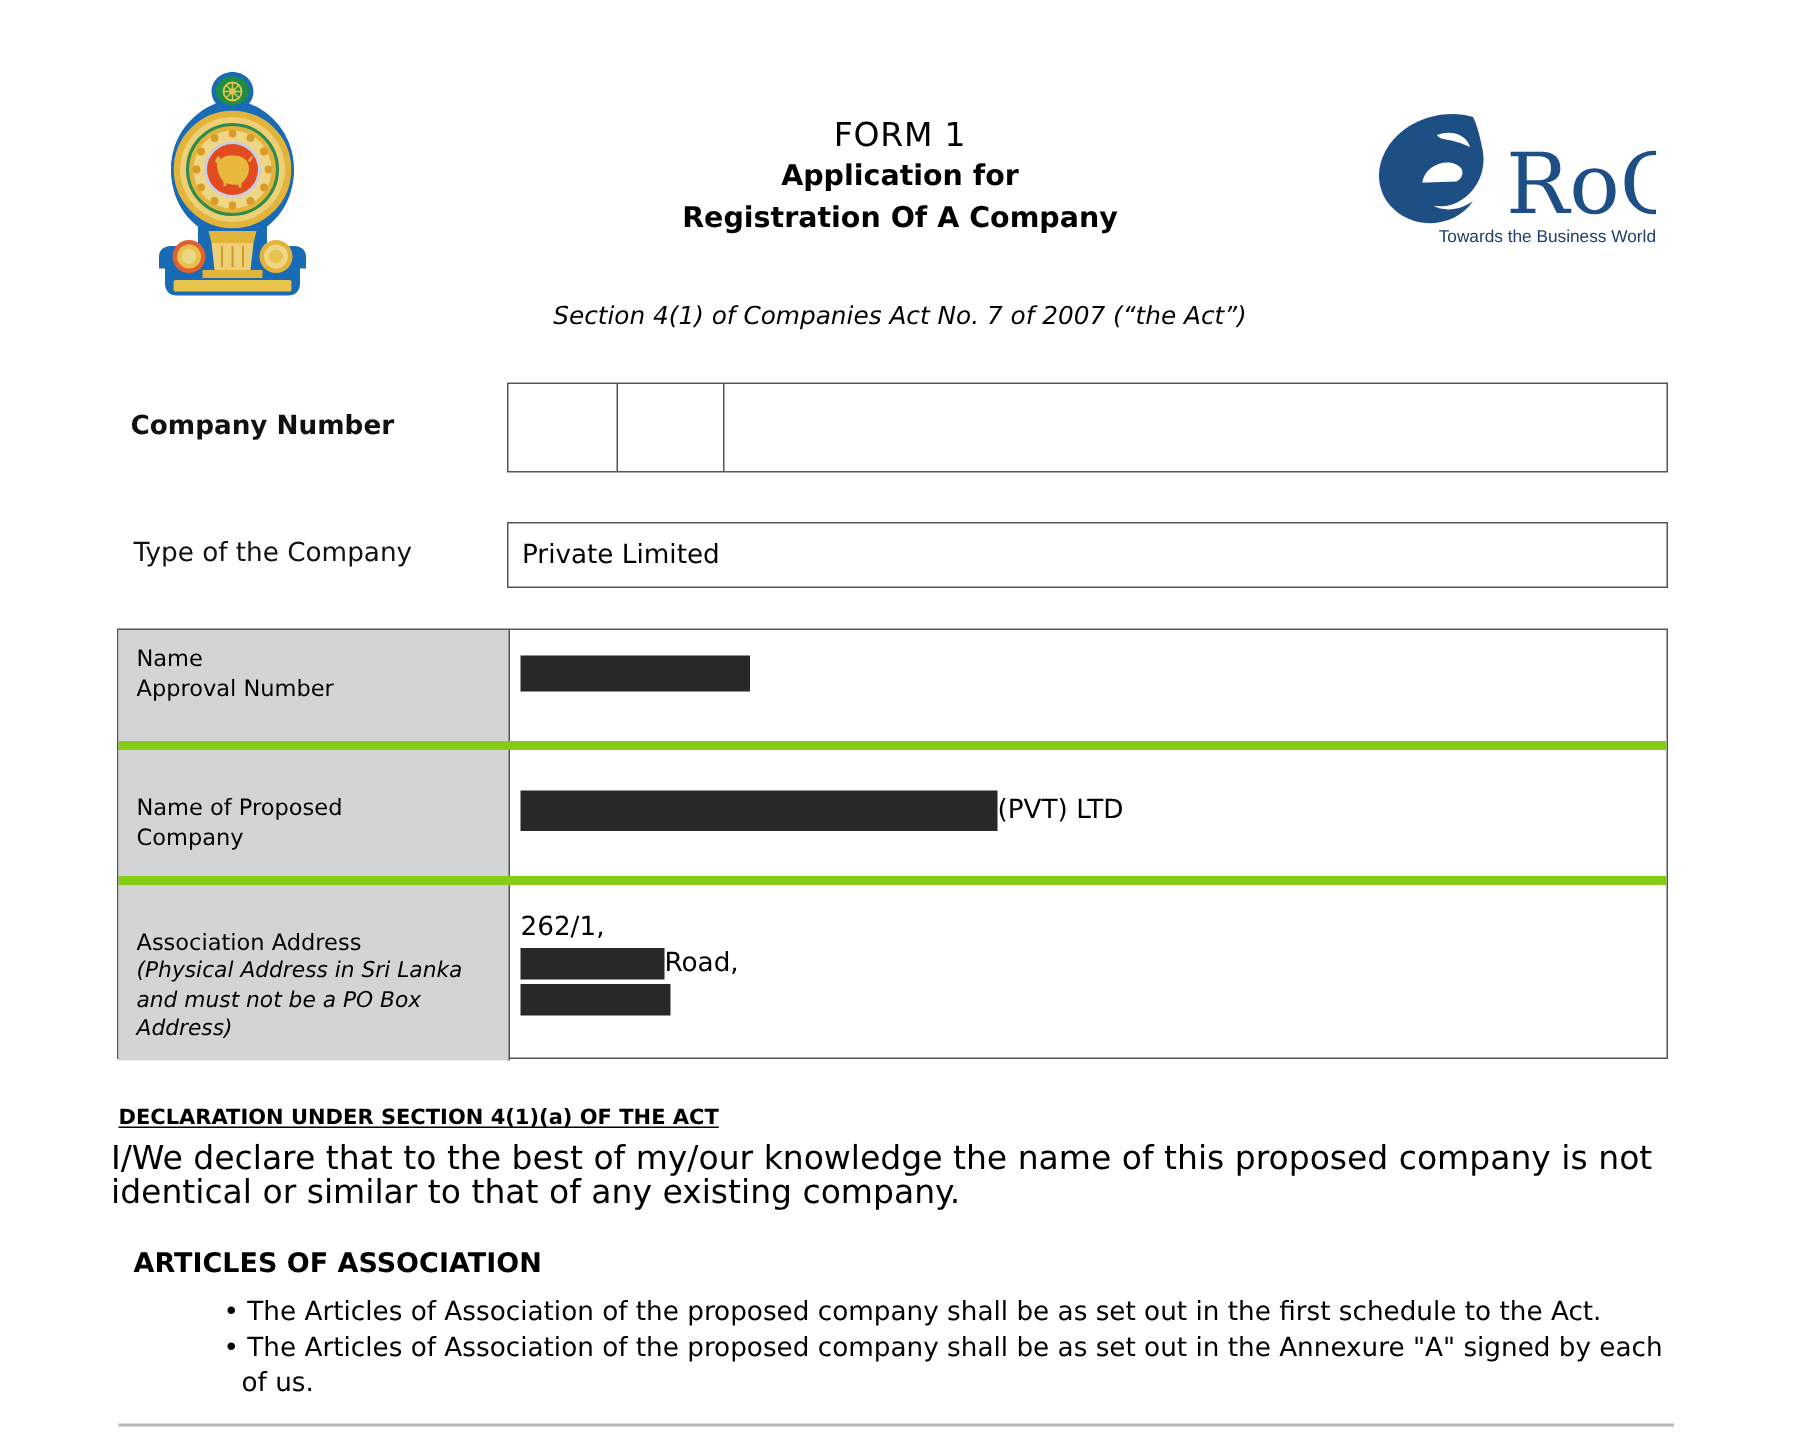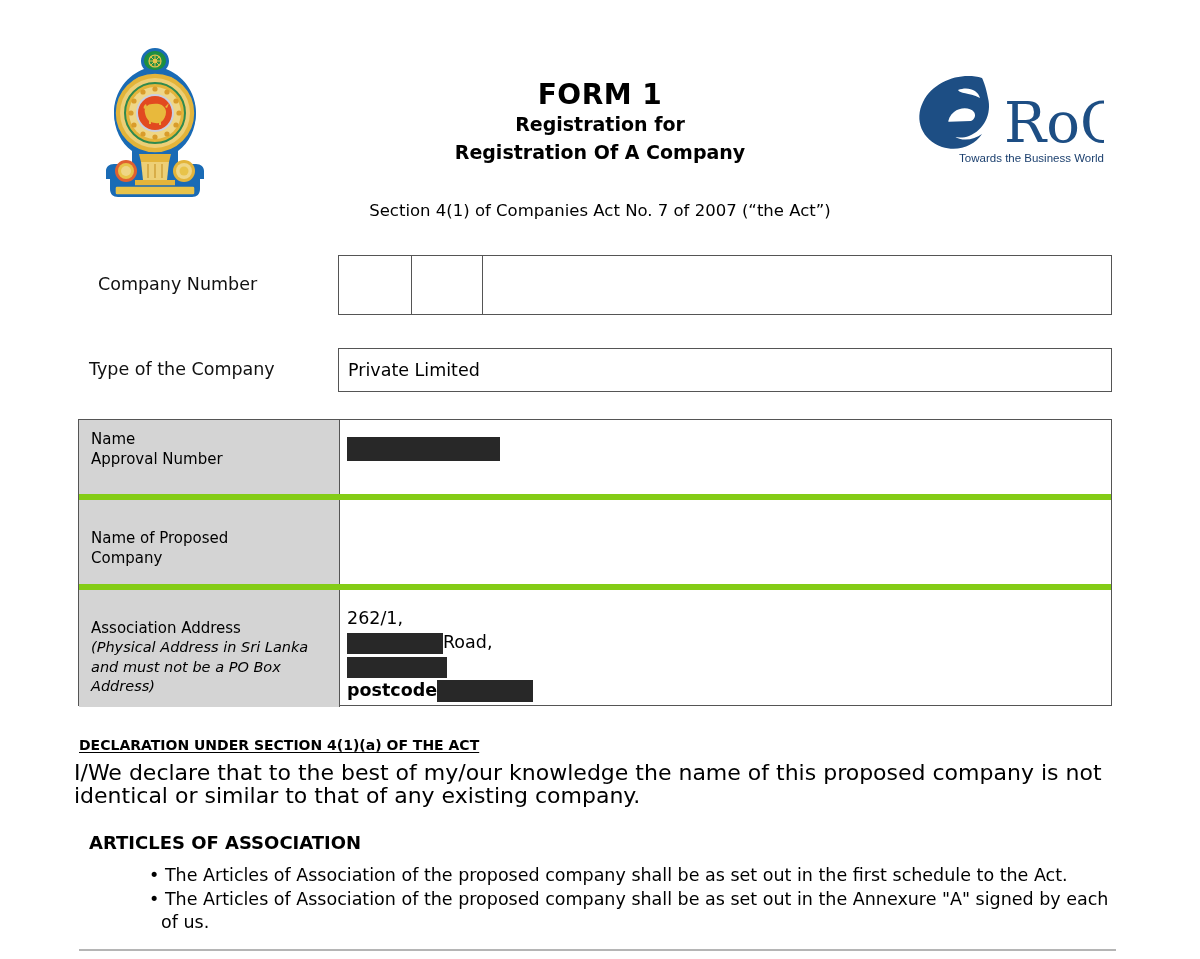--- a/index.html
+++ b/index.html
@@ -19,29 +19,29 @@
   
   #header { position: absolute; left: 0; top: 0; width: 1200px; height: 240px; }
 
   #emblem { position: absolute; left: 101px; top: 44px; width: 108px; height: 166px; }
 
   #title-block {
     position: absolute; left: 340px; top: 78px; width: 520px;
     text-align: center;
   }
   .form-title {
-    font-size: 28px; font-weight: bold; letter-spacing: .5px;
+    font-size: 22px; font-weight: normal; letter-spacing: .5px;
     line-height: 1.18; margin: 0;
   }
   .form-sub {
     font-size: 19px; font-weight: bold; line-height: 1.45; margin: 0;
   }
   #section-line {
     position: absolute; left: 340px; top: 200px; width: 520px;
-    text-align: center; font-size: 16.5px; line-height: 1.3;
+    text-align: center; font-size: 16.5px; line-height: 1.3; font-style: italic;
   }
 
   #eroc-logo { position: absolute; left: 912px; top: 64px; width: 192px; height: 110px; }
   #eroc-tagline {
     position: absolute; left: 912px; top: 152px; width: 192px;
     text-align: right; font-size: 11.5px; color: #1b3f6e;
     font-family: "Liberation Sans", sans-serif;
   }
 
   
@@ -58,21 +58,21 @@
     padding-left: 32px;
   }
   .field-box .divider {
     position: absolute; top: 0; bottom: 0; width: 1px; background: #555;
   }
   .field-value {
     position: absolute; left: 9px; top: 50%; transform: translateY(-50%);
     font-size: 17.5px;
   }
 
-  #company-number-label { left: 98px; top: 274px; }
+  #company-number-label { left: 87px; top: 274px; font-weight: bold; }
   #company-number-box   { left: 338px; top: 255px; width: 774px; height: 60px; }
   #cn-div-1 { left: 72px; }
   #cn-div-2 { left: 143px; }
 
   #company-type-label { left: 89px; top: 359px; }
   #company-type-box   { left: 338px; top: 348px; width: 774px; height: 44px; }
 
   
   #main-table {
     position: absolute; left: 78px; top: 419px;
@@ -212,21 +212,21 @@
         <line x1="61" y1="120" x2="61" y2="134"></line>
       </g>
       <rect x="34" y="136" width="40" height="6" fill="#e3b43a"></rect>
       <rect x="14" y="142" width="80" height="9" rx="2" fill="#e8c34a"></rect>
       <rect x="14" y="142" width="80" height="9" rx="2" fill="none" stroke="#1a6bb5" stroke-width="1.4"></rect>
     </svg>
   </div>
 
   <div id="title-block">
     <div class="form-title">FORM 1</div>
-    <div class="form-sub">Registration for</div>
+    <div class="form-sub">Application for</div>
     <div class="form-sub">Registration Of A Company</div>
   </div>
 
   <div id="section-line">Section 4(1) of Companies Act No. 7 of 2007 (“the Act”)</div>
 
   <div id="eroc-logo">
     <svg viewBox="0 0 192 110" width="192" height="110" aria-hidden="true">
 
       <path d="M70 14 C50 8 22 16 11 38 C2 56 10 76 30 83 C46 88 62 82 70 70
                C62 76 50 78 42 72 C34 66 34 54 42 48 C48 43 58 43 62 48
@@ -263,43 +263,44 @@
       <div style="height:11px"></div>
       <span class="redact" style="width: 153px; height: 24px; background: rgb(40, 40, 40);"></span>
     </div>
   </div>
 
   <div class="tbl-row" id="row-propname">
     <div class="tbl-label-cell">
       <div style="height:19px"></div>
       <div class="tbl-label-main">Name of Proposed</div>
       <div class="tbl-label-main">Company</div>
+    </div>
+    <div class="tbl-value-cell">
+      <div style="height:21px"></div>
+      <span class="redact" style="width: 318px; height: 27px; background: rgb(40, 40, 40);"></span><span style="font-size:17.5px;vertical-align:middle;">(PVT) LTD</span>
     </div>
   </div>
 
   <div class="tbl-row" id="row-address">
     <div class="tbl-label-cell">
       <div style="height:19px"></div>
       <div class="tbl-label-main">Association Address</div>
       <div class="tbl-label-note">(Physical Address in Sri Lanka and must not be a PO Box Address)</div>
     </div>
     <div class="tbl-value-cell">
       <div style="height:10px"></div>
       <div class="addr-line">
         <span>262/1,</span>
       </div>
       <div class="addr-line">
         <span class="redact" style="width: 96px; height: 21px; background: rgb(40, 40, 40);"></span><span>Road,</span>
       </div>
       <div class="addr-line">
         <span class="redact" style="width: 100px; height: 21px; background: rgb(40, 40, 40);"></span><span></span>
       </div>
-      <div class="addr-line bold">
-        <span>postcode</span><span class="redact" style="width: 96px; height: 22px; background: rgb(40, 40, 40);"></span>
-      </div>
     </div>
   </div>
 </div>
 
 <div id="declaration-heading">DECLARATION UNDER SECTION 4(1)(a) OF THE ACT</div>
 <div id="declaration-body">I/We declare that to the best of my/our knowledge the name of this proposed company is not identical or similar to that of any existing company.</div>
 
 <div id="articles-heading">ARTICLES OF ASSOCIATION</div>
 <div id="articles-list">
   <div class="bullet-item">• The Articles of Association of the proposed company shall be as set out in the first schedule to the Act.</div>

